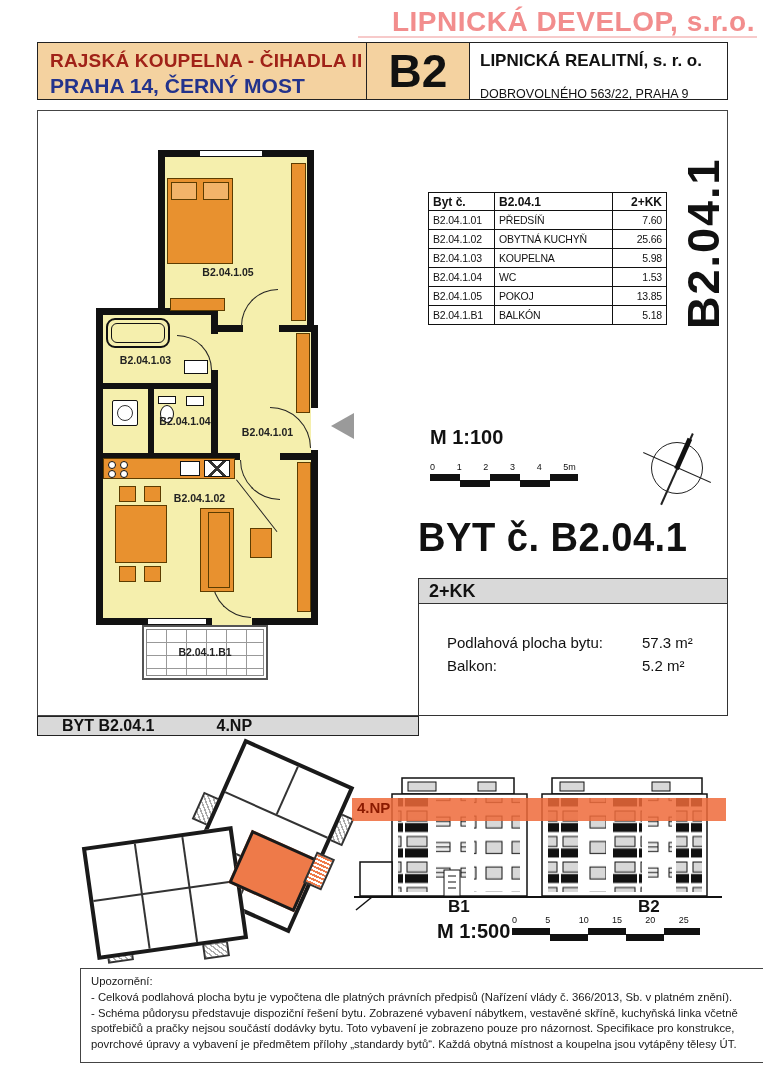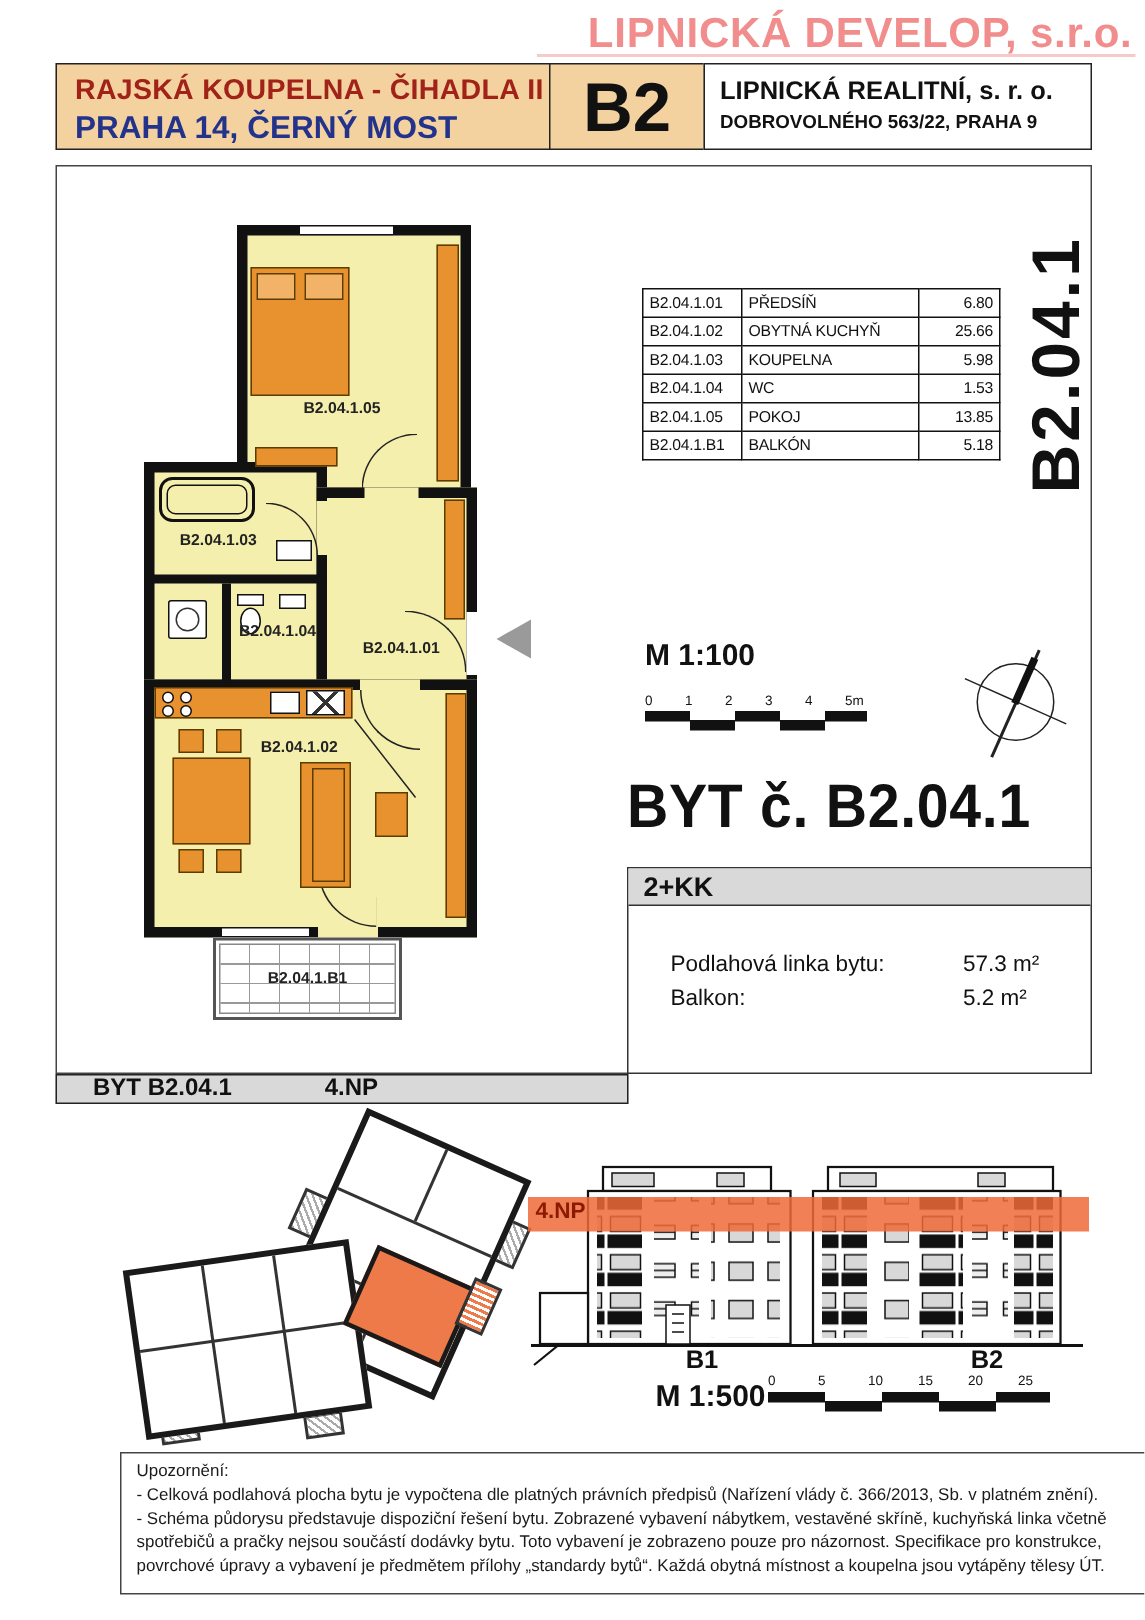--- a/index.html
+++ b/index.html
@@ -13,21 +13,21 @@
 
   
   .hdr-box { top:42px; height:58px; border:1px solid #222; }
   .hdr-left  { left:37px;  width:330px; background:#f4d2a0; padding:7px 0 0 12px; }
   .hdr-mid   { left:366px; width:104px; background:#f4d2a0; display:flex; align-items:center; justify-content:center; }
   .hdr-right { left:469px; width:259px; background:#fff; padding:8px 0 0 10px; }
   .hdr-project { font-size:19px; font-weight:bold; color:#a02218; letter-spacing:.2px; }
   .hdr-location { font-size:21px; font-weight:bold; color:#23338c; margin-top:2px; }
   .hdr-section { font-size:46px; font-weight:bold; color:#111; }
   .hdr-agency { font-size:17px; font-weight:bold; }
-  .hdr-address { font-size:12.5px; font-weight:bold; margin-top:3px; }
+  .hdr-address { font-size:12.5px; font-weight:normal; margin-top:16px; }
 
   
   .main-frame { left:37px; top:110px; width:691px; height:606px; border:1px solid #444; }
 
   
   .side-label { left:678px; top:112px; height:262px; width:48px;
     writing-mode:vertical-rl; transform:rotate(180deg);
     font-size:45px; font-weight:bold; letter-spacing:2px; text-align:center; }
 
   
@@ -93,21 +93,21 @@
   .siteplan { left:85px; top:750px; width:280px; height:212px; }
   .wing { position:absolute; background:#fff; border:4px solid #1a1a1a; }
   .wing-in { position:absolute; background:#333; }
   .hatch { position:absolute; border:2px solid #333; background:repeating-linear-gradient(45deg,#aaa 0 1.5px,#fff 1.5px 4px); }
   .orange-unit { position:absolute; background:#ee7a49; border:3px solid #1a1a1a; }
   .orange-balc { position:absolute; border:2px solid #333; background:repeating-linear-gradient(0deg,#ee7a49 0 2px,#fff 2px 4px); }
 
   
   .elev-svg { left:352px; top:758px; }
   .floor-tag { left:357px; top:799px; font-size:15px; font-weight:bold; color:#8b1a00; }
-  .bld-label { top:897px; width:40px; text-align:center; font-size:17px; font-weight:bold; }
+  .bld-label { top:897px; width:40px; font-size:17px; font-weight:bold; }
 
   
   .notice { left:37px; top:968px; width:691px; height:95px; border:1px solid #444; padding:5px 10px; font-size:11.3px; line-height:1.4; color:#1a1a1a;margin-left:43px; }
 </style>
 </head>
 <body>
 
 <div id="page">
 
   <div class="abs brand-logo">LIPNICKÁ DEVELOP, s.r.o.</div>
@@ -196,24 +196,29 @@
 
   <div class="abs room-label" style="left:178px;top:266px;width:100px">B2.04.1.05</div>
   <div class="abs room-label" style="left:103px;top:354px;width:85px">B2.04.1.03</div>
   <div class="abs room-label" style="left:150px;top:415px;width:70px">B2.04.1.04</div>
   <div class="abs room-label" style="left:220px;top:426px;width:95px">B2.04.1.01</div>
   <div class="abs room-label" style="left:152px;top:492px;width:95px">B2.04.1.02</div>
   <div class="abs room-label" style="left:155px;top:646px;width:100px">B2.04.1.B1</div>
 
   <table class="rooms">
     <tbody>
+        <tr class="head">
+      <td class="c-code">Byt č.</td>
+      <td class="c-name">B2.04.1</td>
+      <td class="c-area">2+KK</td>
+    </tr>
     <tr>
       <td class="c-code">B2.04.1.01</td>
       <td class="c-name">PŘEDSÍŇ</td>
-      <td class="c-area">6.80</td>
+      <td class="c-area">7.60</td>
     </tr>
     <tr>
       <td class="c-code">B2.04.1.02</td>
       <td class="c-name">OBYTNÁ KUCHYŇ</td>
       <td class="c-area">25.66</td>
     </tr>
     <tr>
       <td class="c-code">B2.04.1.03</td>
       <td class="c-name">KOUPELNA</td>
       <td class="c-area">5.98</td>
@@ -258,21 +263,21 @@
   <div class="abs needle-cross"></div>
   <div class="abs needle-thin"></div>
   <div class="abs needle-thick"></div>
 
   <div class="abs apt-title">BYT č. B2.04.1</div>
 
   <div class="abs info-box">
     <div class="info-head">2+KK</div>
     <div class="info-rows">
       <div class="info-row">
-        <span class="lbl">Podlahová linka bytu:</span>
+        <span class="lbl">Podlahová plocha bytu:</span>
         <span class="val">57.3 m²</span>
       </div>
       <div class="info-row">
         <span class="lbl">Balkon:</span>
         <span class="val">5.2 m²</span>
       </div>
     </div>
   </div>
 
   <div class="abs foot-bar foot-left">

